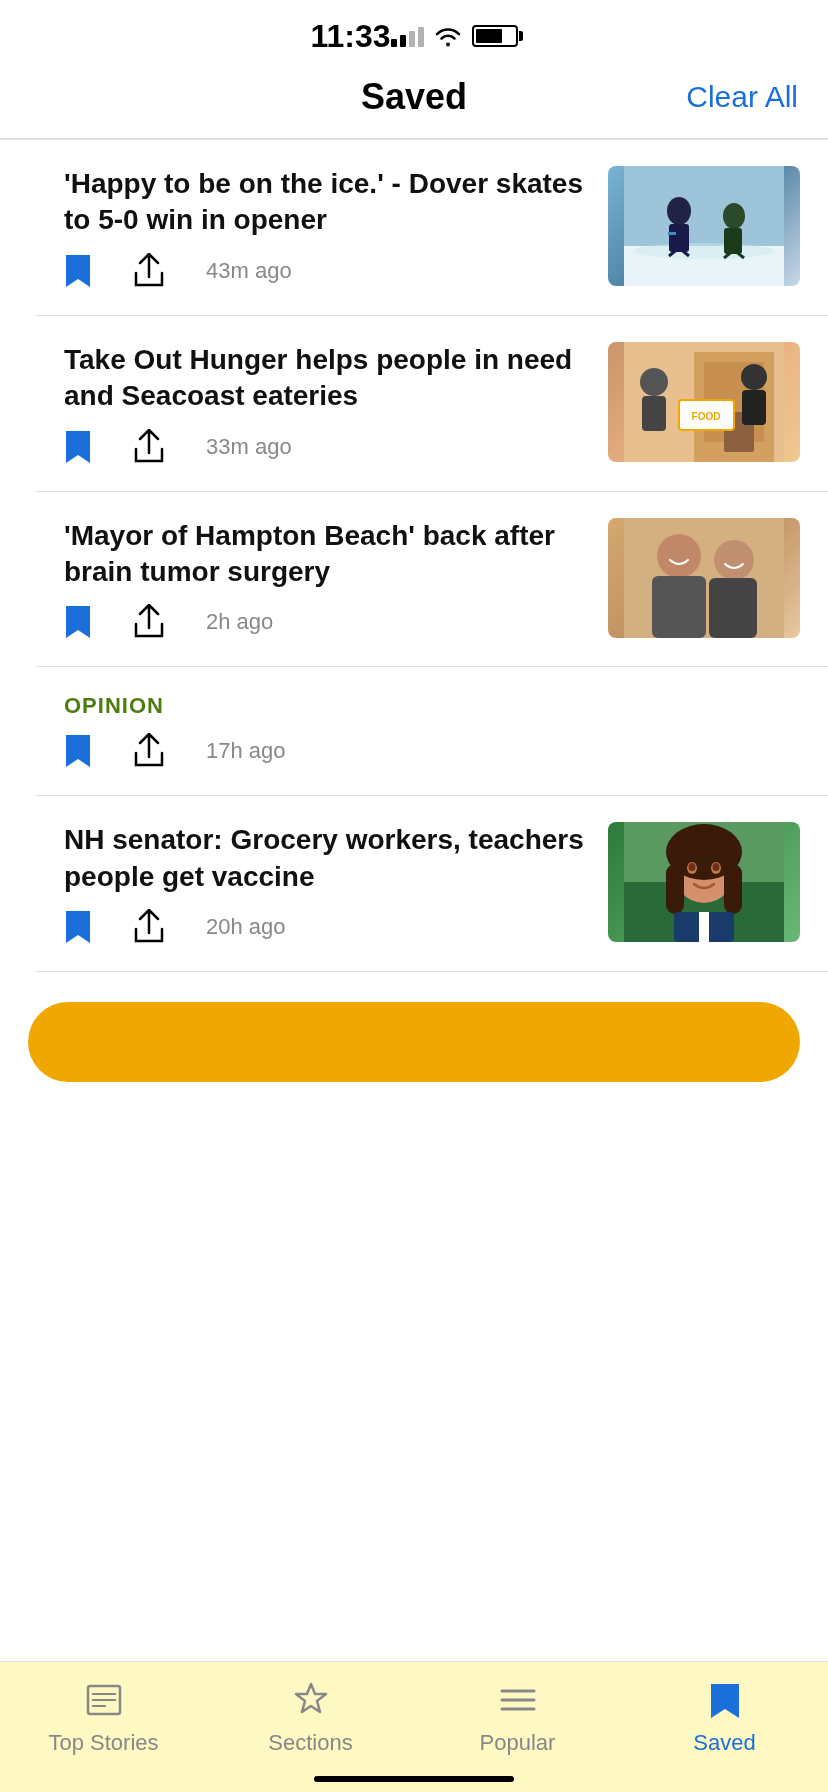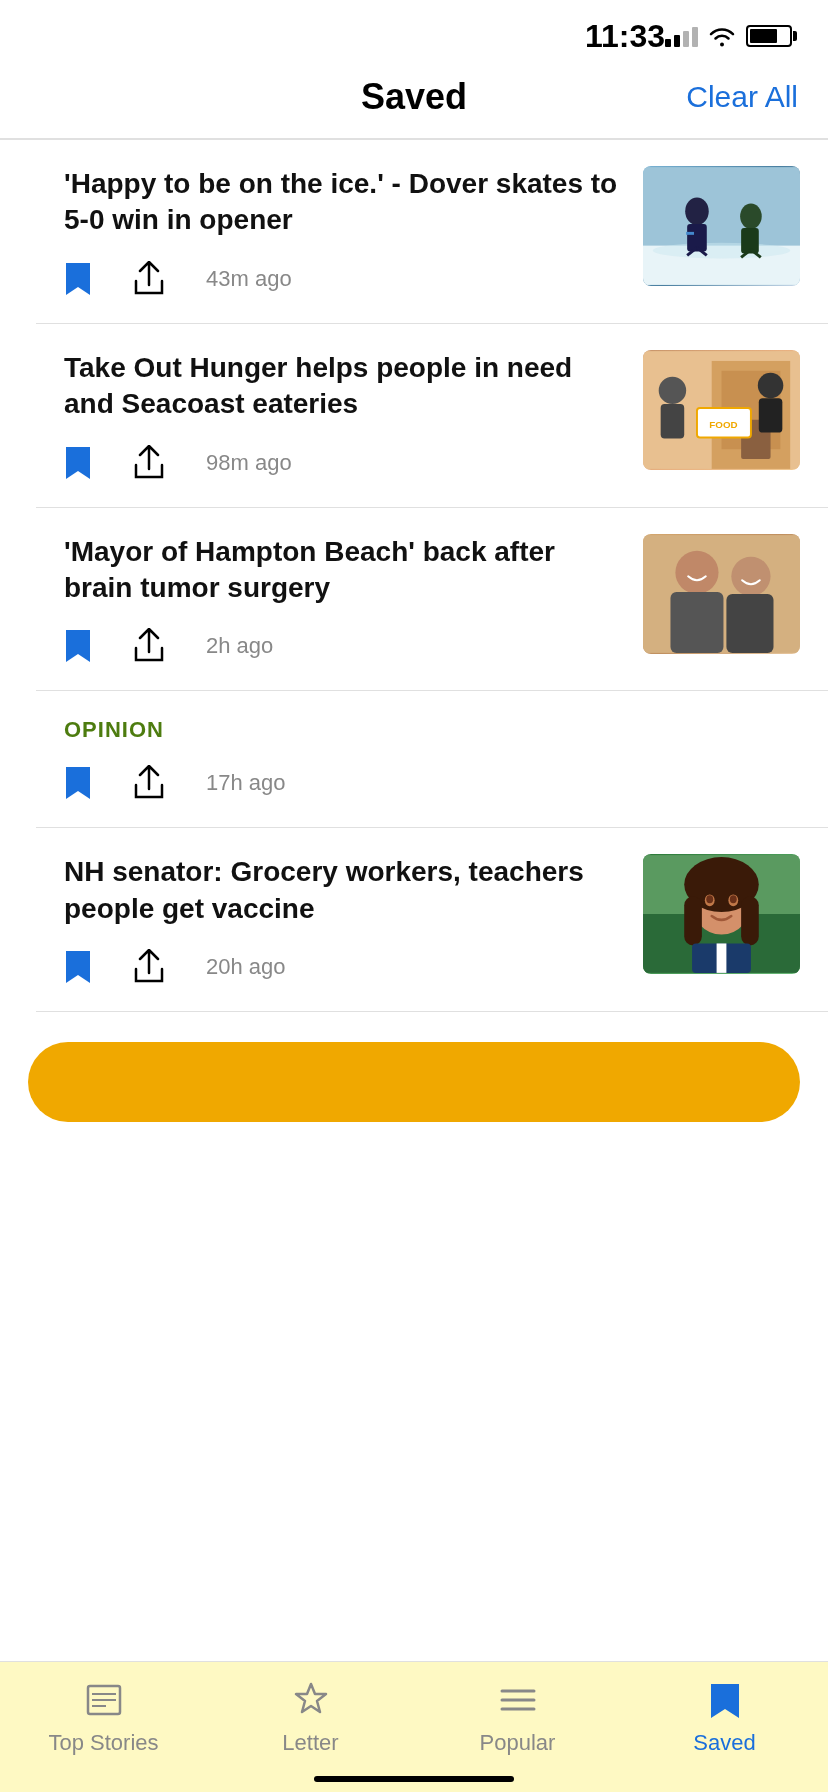--- a/index.html
+++ b/index.html
@@ -9,21 +9,21 @@
       min-height: 1792px;
       background: #ffffff;
       font-family: -apple-system, BlinkMacSystemFont, 'Helvetica Neue', Arial, sans-serif;
       position: relative;
       overflow-x: hidden;
     }
 
     
     .status-bar {
       display: flex;
-      justify-content: flex-end;
+      justify-content: center;
       align-items: center;
       padding: 22px 36px 10px 36px;
       height: 60px;
     }
     .status-time {
       font-size: 32px;
       font-weight: 600;
       color: #000;
     }
     .status-icons {
@@ -133,36 +133,35 @@
     .news-title {
       font-size: 28px;
       font-weight: 700;
       color: #111;
       line-height: 1.3;
     }
     .news-actions {
       display: flex;
       align-items: center;
       gap: 40px;
-      margin-top: 8px;
     }
     .bookmark-icon {
       width: 28px;
       height: 36px;
     }
     .share-icon {
       width: 34px;
       height: 36px;
     }
     .news-time {
       font-size: 22px;
       color: #888;
     }
     .news-image {
-      width: 157px;
+      width: 192px;
       height: 120px;
       border-radius: 8px;
       background: #ccc;
       flex-shrink: 0;
       overflow: hidden;
       display: flex;
       align-items: center;
       justify-content: center;
     }
     .news-image svg {
@@ -312,21 +311,21 @@
     <div class="news-item-content">
       <span class="news-title">Take Out Hunger helps people in need and Seacoast eateries</span>
       <div class="news-actions">
         <svg class="bookmark-icon" viewBox="0 0 28 36" fill="#1a6fdb" xmlns="http://www.w3.org/2000/svg">
           <path d="M2 2h24v32l-12-8-12 8V2z"></path>
         </svg>
         <svg class="share-icon" viewBox="0 0 34 36" fill="none" stroke="#000" stroke-width="2.5" xmlns="http://www.w3.org/2000/svg">
           <path d="M17 2v22M8 10l9-9 9 9" stroke-linecap="round" stroke-linejoin="round"></path>
           <path d="M4 20v12h26V20" stroke-linecap="round"></path>
         </svg>
-        <span class="news-time">98m ago</span>
+        <span class="news-time">33m ago</span>
       </div>
     </div>
     <div class="news-image img-food">
       <svg viewBox="0 0 160 120" xmlns="http://www.w3.org/2000/svg">
         <rect width="160" height="120" fill="#e8c090"></rect>
 
         <rect x="70" y="10" width="80" height="110" fill="#d4a060"></rect>
         <rect x="80" y="20" width="60" height="80" fill="#c89050"></rect>
 
         <rect x="100" y="70" width="30" height="40" fill="#8a6040" rx="2"></rect>
@@ -449,21 +448,21 @@
       <line x1="10" y1="22" x2="34" y2="22" stroke="#888" stroke-width="2"></line>
       <line x1="10" y1="28" x2="24" y2="28" stroke="#888" stroke-width="2"></line>
     </svg>
     <span class="nav-label">Top Stories</span>
   </div>
 
   <div class="nav-item">
     <svg class="nav-icon" viewBox="0 0 44 44" fill="none" xmlns="http://www.w3.org/2000/svg">
       <path d="M22 6l4 10h11l-9 7 3 11-9-6-9 6 3-11-9-7h11z" stroke="#888" stroke-width="2.5" fill="none" stroke-linejoin="round"></path>
     </svg>
-    <span class="nav-label">Letter</span>
+    <span class="nav-label">Sections</span>
   </div>
 
   <div class="nav-item">
     <svg class="nav-icon" viewBox="0 0 44 44" fill="none" xmlns="http://www.w3.org/2000/svg">
       <line x1="6" y1="13" x2="38" y2="13" stroke="#888" stroke-width="3" stroke-linecap="round"></line>
       <line x1="6" y1="22" x2="38" y2="22" stroke="#888" stroke-width="3" stroke-linecap="round"></line>
       <line x1="6" y1="31" x2="38" y2="31" stroke="#888" stroke-width="3" stroke-linecap="round"></line>
     </svg>
     <span class="nav-label">Popular</span>
   </div>

